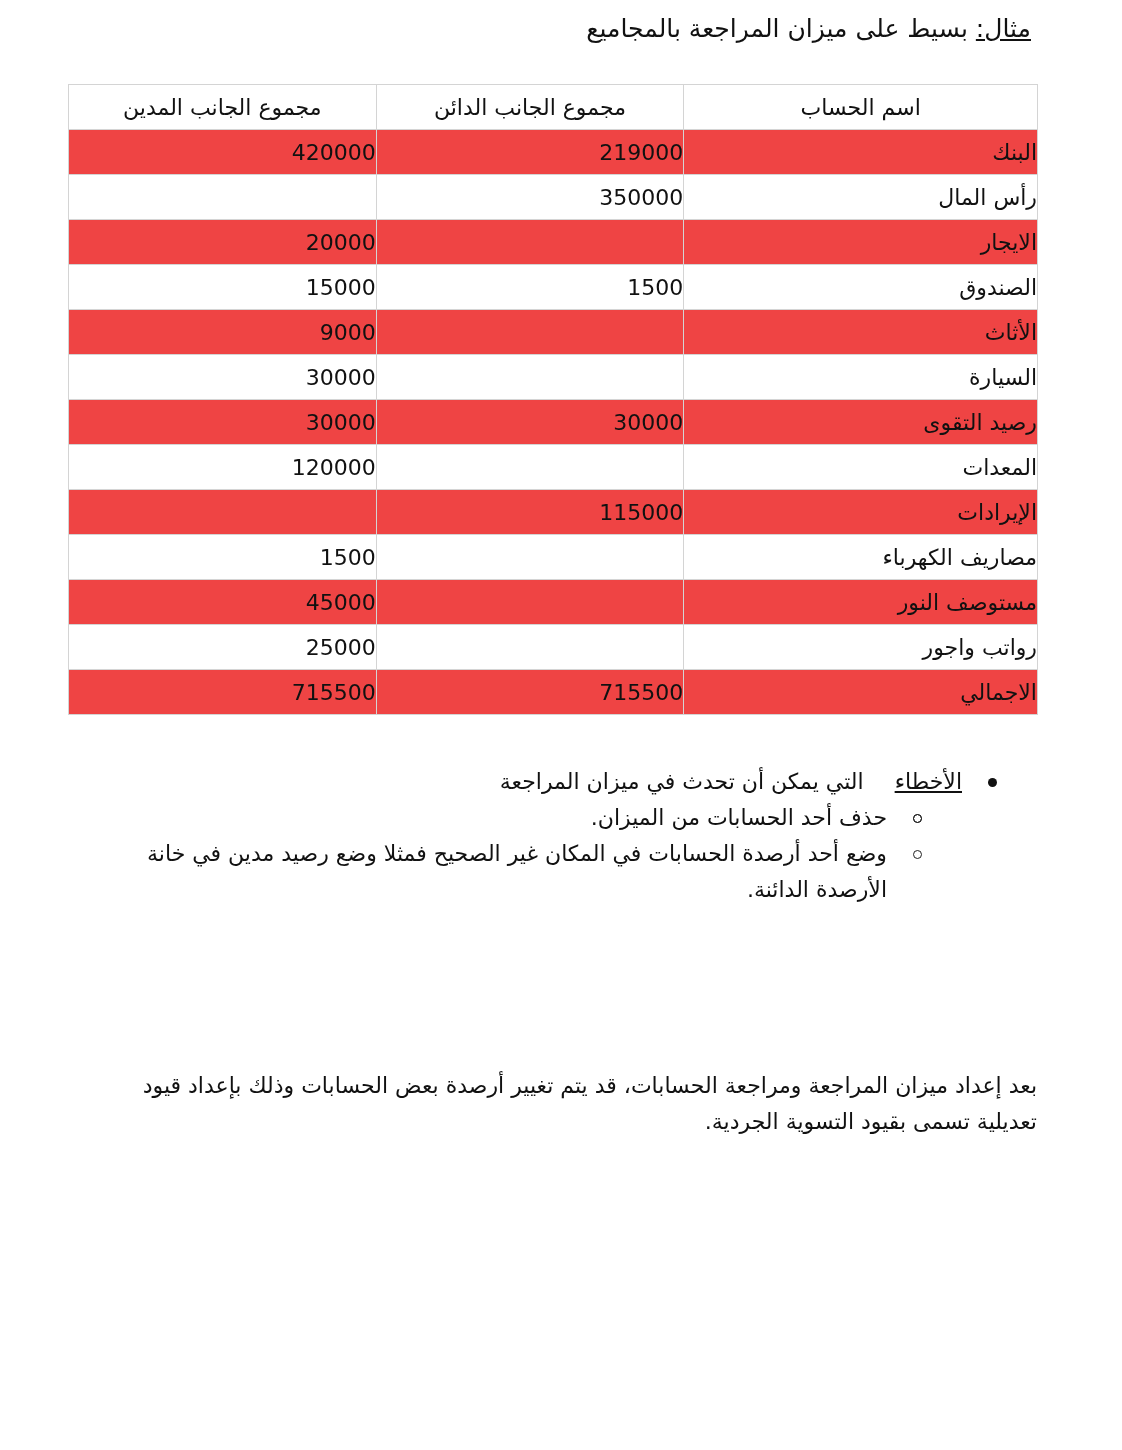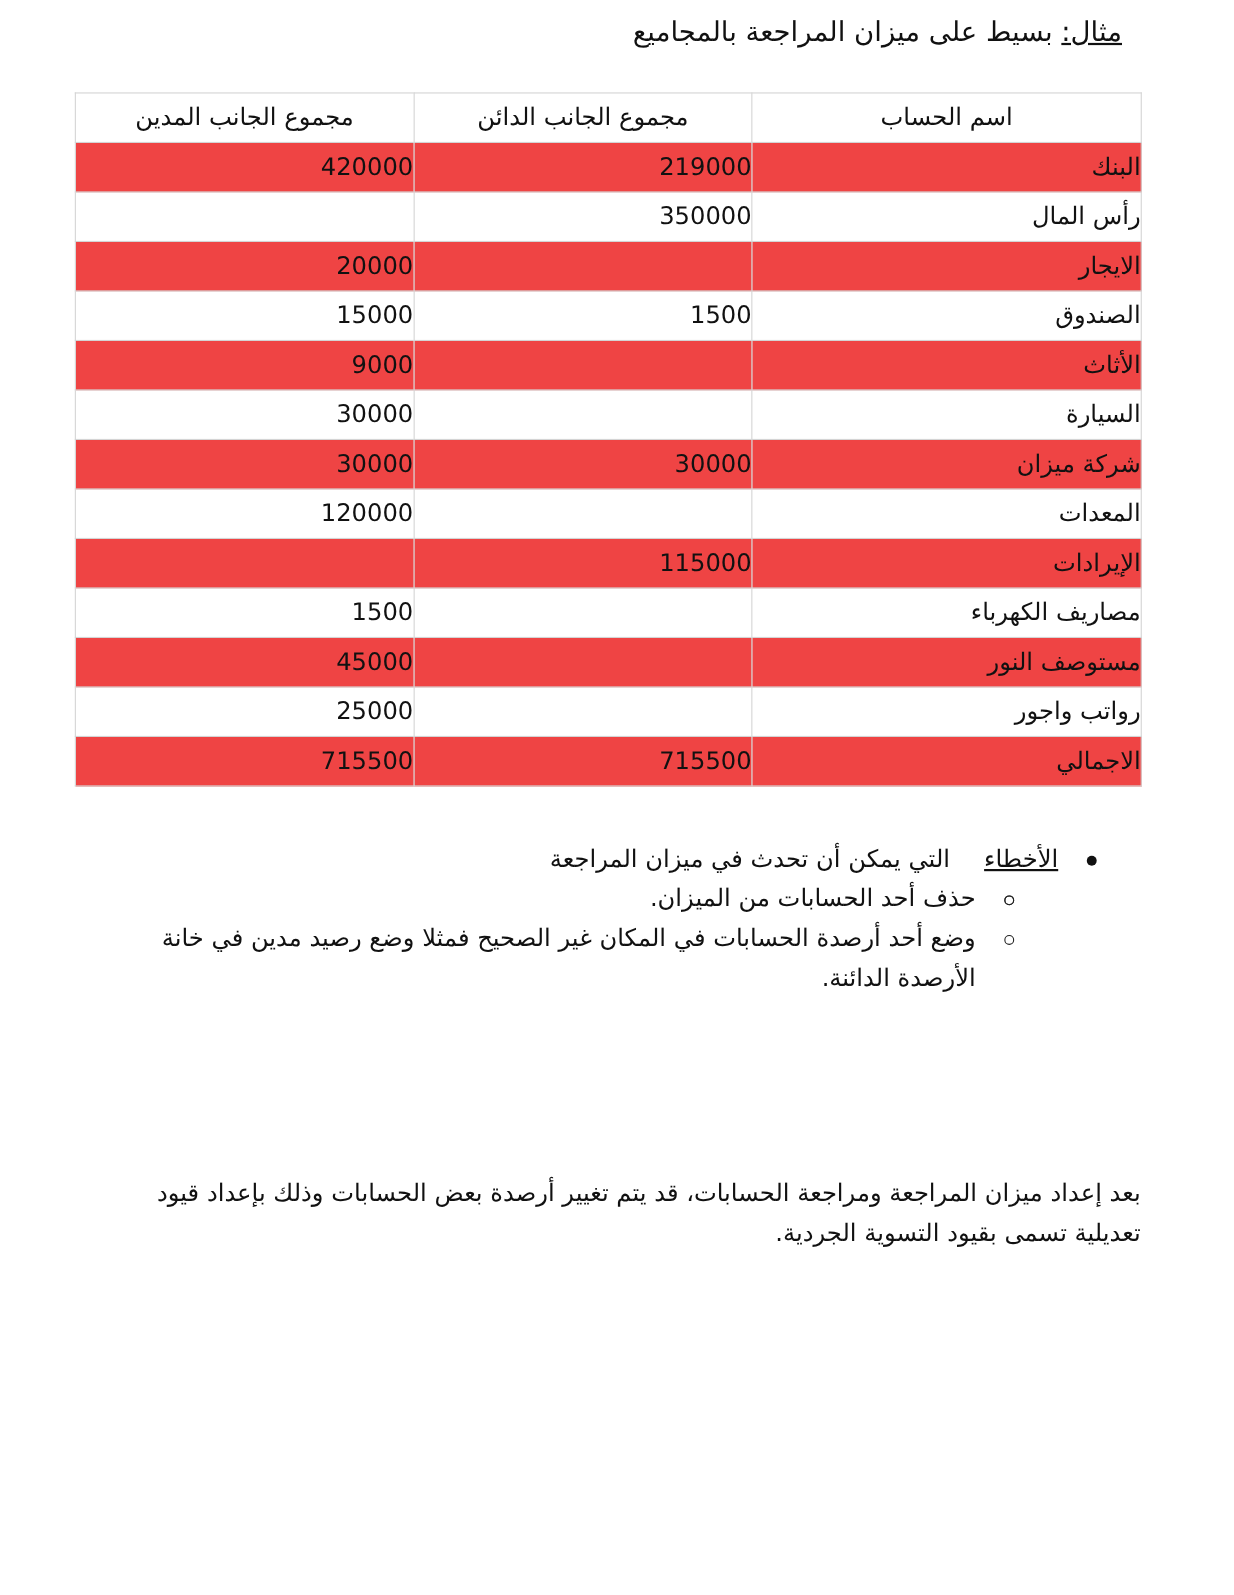--- a/index.html
+++ b/index.html
@@ -10,21 +10,21 @@
     body {
       width: 1122px;
       height: 1450px;
       position: relative;
       font-family: "DejaVu Sans", sans-serif;
       color: #111111;
       overflow: hidden;
     }
     .title {
       position: absolute;
-      right: 102px;
+      right: 91px;
       top: 14px;
       direction: rtl;
       font-size: 25px;
       white-space: nowrap;
     }
     .title .u { text-decoration: underline; }
 
     table.tb {
       position: absolute;
       left: 68px;
@@ -135,21 +135,21 @@
       <td>الأثاث</td>
       <td></td>
       <td>9000</td>
     </tr>
     <tr class="plain">
       <td>السيارة</td>
       <td></td>
       <td>30000</td>
     </tr>
     <tr class="shade">
-      <td>شركة ميزان</td>
+      <td>رصيد التقوى</td>
       <td>30000</td>
       <td>30000</td>
     </tr>
     <tr class="plain">
       <td>المعدات</td>
       <td></td>
       <td>120000</td>
     </tr>
     <tr class="shade">
       <td>الإيرادات</td>

